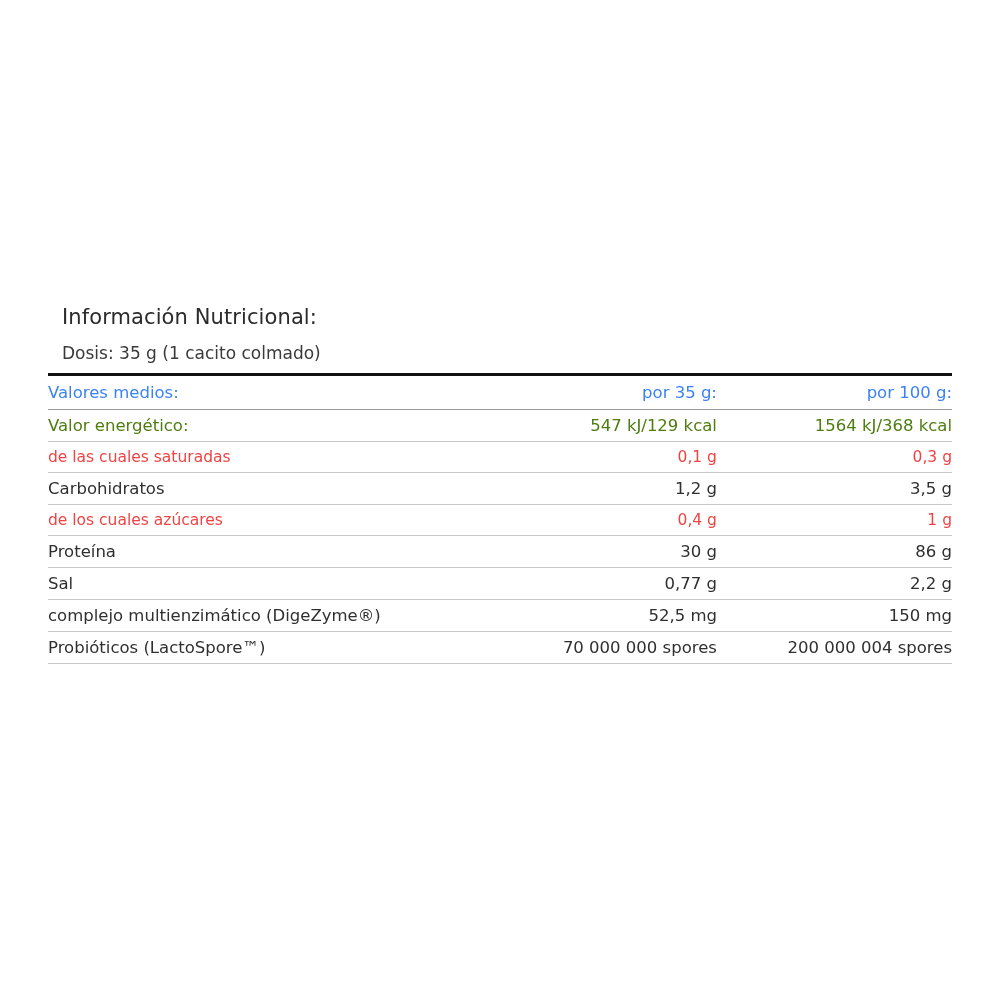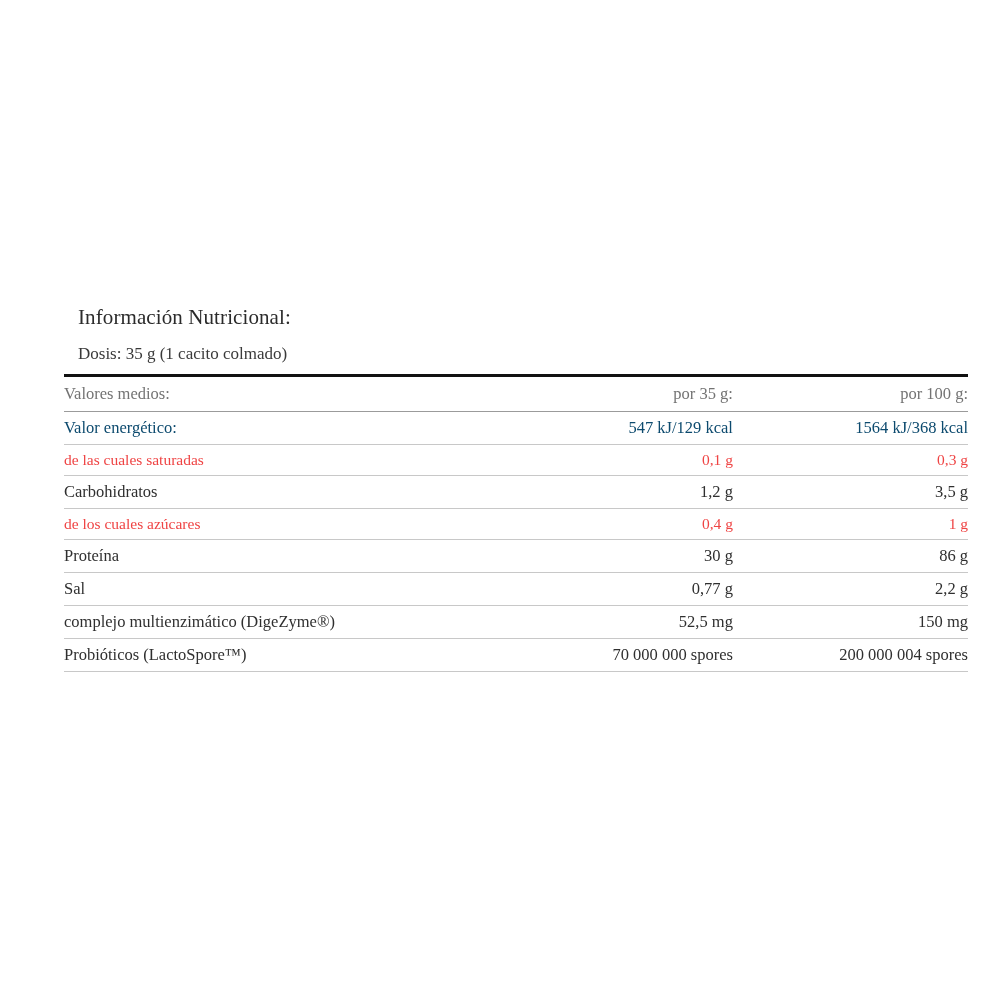--- a/index.html
+++ b/index.html
@@ -9,24 +9,23 @@
   body {
     width: 1000px;
     height: 1000px;
     background: #ffffff;
     font-family: "DejaVu Sans", sans-serif;
     color: #1a1a1a;
     overflow: hidden;
   }
   .sheet {
     position: absolute;
-    left: 64px;
+    left: 48px;
     top: 305px;
     width: 904px;
-    font-family: Liberation Serif, serif;
   }
   .title {
     font-size: 21px;
     color: #2b2b2b;
     letter-spacing: 0.1px;
     padding-left: 14px;
     margin-bottom: 14px;
   }
   .dose-row {
     display: flex;
@@ -72,24 +71,24 @@
   td.c-hundred {
     width: 26%;
     text-align: right;
     padding-right: 8px;
   }
   .sub td {
     color: #ef4444;
     font-size: 15.5px;
   }
   tr.energy td {
-    color: #0c4a6e;
+    color: #4d7c0f;
   }
   tr.head-row td {
-    color: #737373;
+    color: #3b82f6;
   }
 </style>
 </head>
 <body>
 
 <div class="sheet">
 
   <div class="title">Información Nutricional:</div>
 
   <div class="dose-row">

